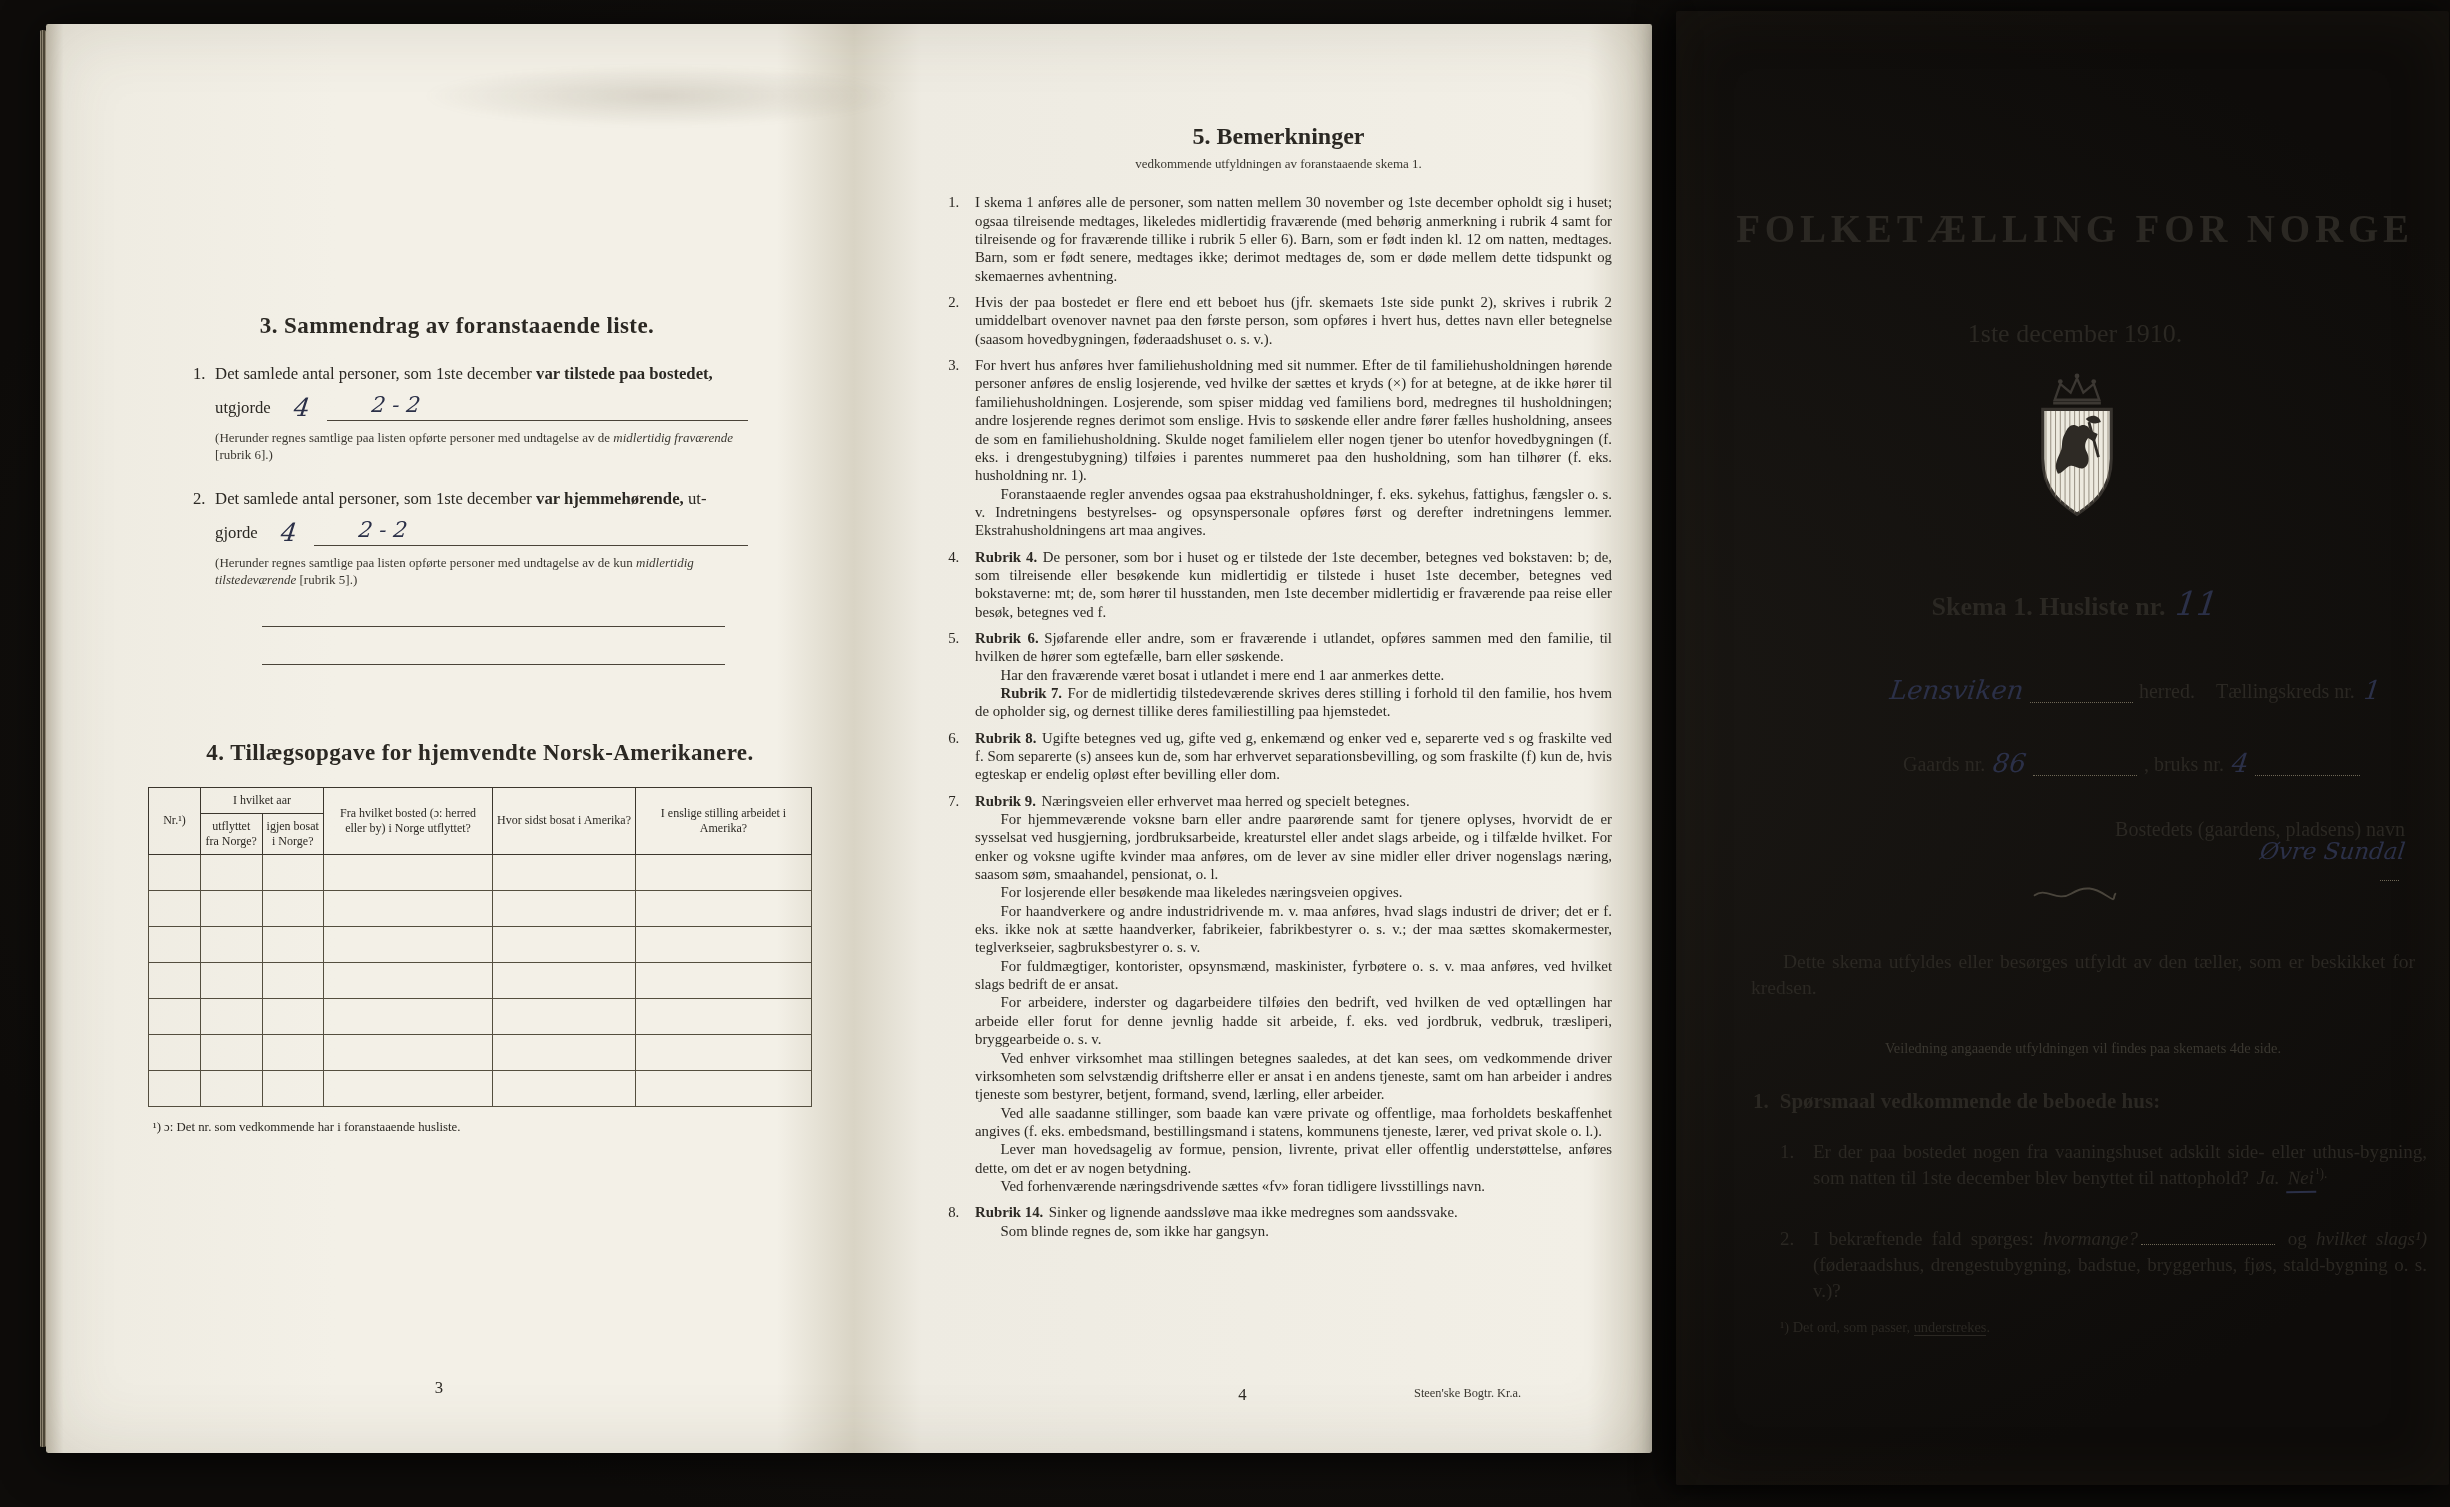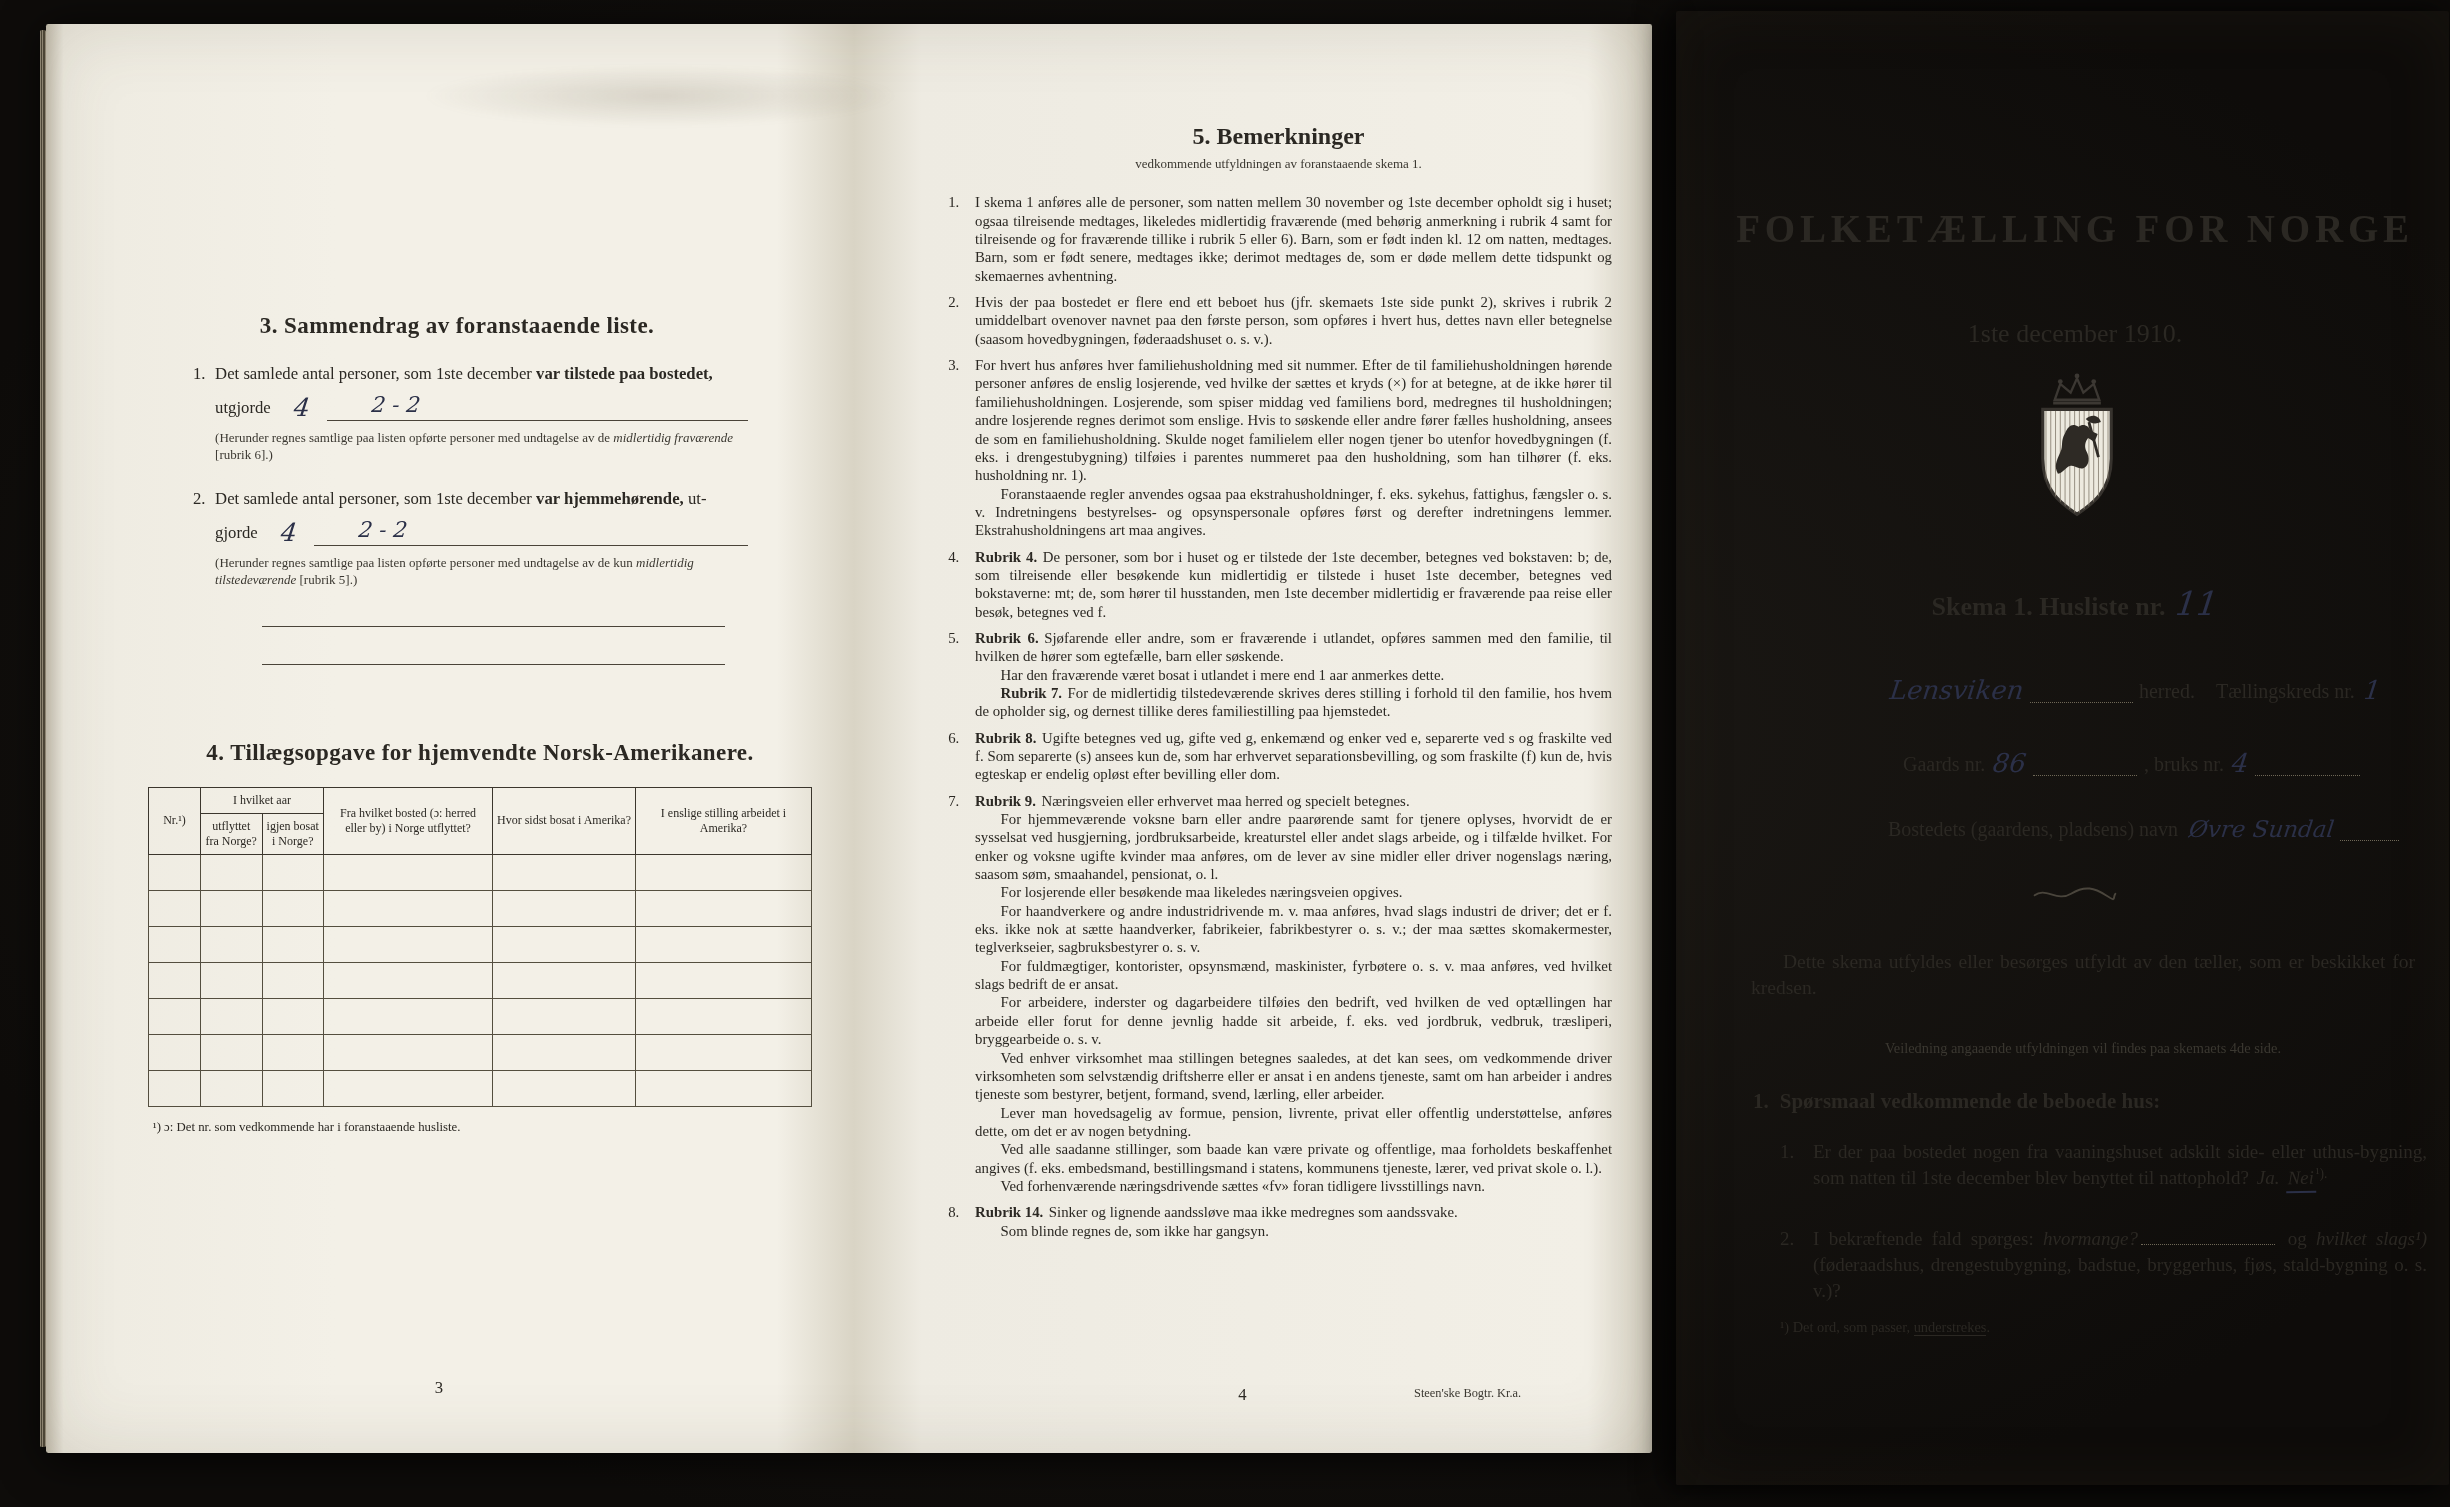--- a/index.html
+++ b/index.html
@@ -68,21 +68,21 @@
   .rdate{position:absolute;left:48px;top:308px;width:702px;text-align:center;font-size:26px;}
   .arms{position:absolute;left:333px;top:357px;}
   .rskema{position:absolute;left:48px;top:573px;width:702px;text-align:center;font-size:26px;font-weight:bold;}
   .rskema .hw{font-size:33px;font-weight:normal;margin-left:11px;}
   .rline{position:absolute;display:flex;align-items:flex-end;font-size:20px;}
   .rline .hw{font-size:26px;line-height:.95;}
   .dots{flex:1 1 auto;border-bottom:1.6px dotted #6e6756;height:.85em;margin:0 6.4px;min-width:19px;}
   .rherred{left:214px;top:667px;width:491px;}
   .rherred .lbl2{margin-left:21px;}
   .rgaard{left:227px;top:740px;width:463px;}
-  .rbosted{left:212px;top:807px;width:517px;}
+  .rbosted{left:212px;top:807px;width:517px;flex-direction:column;}
   .rbosted .hw{font-size:23px;}
   .rflourish{position:absolute;left:48px;top:874px;width:702px;text-align:center;}
   .rinstr{position:absolute;left:75px;top:938px;width:664px;font-size:19.5px;line-height:1.35;text-align:justify;text-indent:32px;}
   .rguide{position:absolute;left:75px;top:1029px;width:664px;text-align:center;font-size:14.4px;color:#3b3831;}
   .rqhead{position:absolute;left:77px;top:1078px;font-size:21px;font-weight:bold;}
   .rqhead .qn{margin-right:11px;}
   .rq{position:absolute;left:104px;width:614px;font-size:19px;line-height:1.38;text-align:justify;padding-left:33px;}
   .rq .rqn{position:absolute;left:0;top:0;}
   .rq1{top:1128px;}
   .rq2{top:1215px;}
@@ -276,22 +276,22 @@
           <div class="bi">
               <span class="bn" data-bind="middle_page.items.6.num">7.</span>
               <div class="bt">
             <p><b data-bind="middle_page.items.6.paras.0.lead">Rubrik 9.</b><span data-bind="middle_page.items.6.paras.0.text">Næringsveien eller erhvervet maa herred og specielt betegnes.</span></p>
             <p><b data-bind="middle_page.items.6.paras.1.lead"></b><span data-bind="middle_page.items.6.paras.1.text">For hjemmeværende voksne barn eller andre paarørende samt for tjenere oplyses, hvorvidt de er sysselsat ved husgjerning, jordbruksarbeide, kreaturstel eller andet slags arbeide, og i tilfælde hvilket. For enker og voksne ugifte kvinder maa anføres, om de lever av sine midler eller driver nogenslags næring, saasom søm, smaahandel, pensionat, o. l.</span></p>
             <p><b data-bind="middle_page.items.6.paras.2.lead"></b><span data-bind="middle_page.items.6.paras.2.text">For losjerende eller besøkende maa likeledes næringsveien opgives.</span></p>
             <p><b data-bind="middle_page.items.6.paras.3.lead"></b><span data-bind="middle_page.items.6.paras.3.text">For haandverkere og andre industridrivende m. v. maa anføres, hvad slags industri de driver; det er f. eks. ikke nok at sætte haandverker, fabrikeier, fabrikbestyrer o. s. v.; der maa sættes skomakermester, teglverkseier, sagbruksbestyrer o. s. v.</span></p>
             <p><b data-bind="middle_page.items.6.paras.4.lead"></b><span data-bind="middle_page.items.6.paras.4.text">For fuldmægtiger, kontorister, opsynsmænd, maskinister, fyrbøtere o. s. v. maa anføres, ved hvilket slags bedrift de er ansat.</span></p>
             <p><b data-bind="middle_page.items.6.paras.5.lead"></b><span data-bind="middle_page.items.6.paras.5.text">For arbeidere, inderster og dagarbeidere tilføies den bedrift, ved hvilken de ved optællingen har arbeide eller forut for denne jevnlig hadde sit arbeide, f. eks. ved jordbruk, vedbruk, træsliperi, bryggearbeide o. s. v.</span></p>
             <p><b data-bind="middle_page.items.6.paras.6.lead"></b><span data-bind="middle_page.items.6.paras.6.text">Ved enhver virksomhet maa stillingen betegnes saaledes, at det kan sees, om vedkommende driver virksomheten som selvstændig driftsherre eller er ansat i en andens tjeneste, samt om han arbeider i andres tjeneste som bestyrer, betjent, formand, svend, lærling, eller arbeider.</span></p>
+            <p><b data-bind="middle_page.items.6.paras.8.lead"></b><span data-bind="middle_page.items.6.paras.8.text">Ved alle saadanne stillinger, som baade kan være private og offentlige, maa forholdets beskaffenhet angives (f. eks. embedsmand, bestillingsmand i statens, kommunens tjeneste, lærer, ved privat skole o. l.).</span></p>
             <p><b data-bind="middle_page.items.6.paras.9.lead"></b><span data-bind="middle_page.items.6.paras.9.text">Lever man hovedsagelig av formue, pension, livrente, privat eller offentlig understøttelse, anføres dette, om det er av nogen betydning.</span></p>
-            <p><b data-bind="middle_page.items.6.paras.8.lead"></b><span data-bind="middle_page.items.6.paras.8.text">Ved alle saadanne stillinger, som baade kan være private og offentlige, maa forholdets beskaffenhet angives (f. eks. embedsmand, bestillingsmand i statens, kommunens tjeneste, lærer, ved privat skole o. l.).</span></p>
             <p><b data-bind="middle_page.items.6.paras.10.lead"></b><span data-bind="middle_page.items.6.paras.10.text">Ved forhenværende næringsdrivende sættes «fv» foran tidligere livsstillings navn.</span></p>
           </div>
             </div>
 
           <div class="bi">
               <span class="bn" data-bind="middle_page.items.7.num">8.</span>
               <div class="bt">
             <p><b data-bind="middle_page.items.7.paras.0.lead">Rubrik 14.</b><span data-bind="middle_page.items.7.paras.0.text">Sinker og lignende aandssløve maa ikke medregnes som aandssvake.</span></p>
             <p><b data-bind="middle_page.items.7.paras.1.lead"></b><span data-bind="middle_page.items.7.paras.1.text">Som blinde regnes de, som ikke har gangsyn.</span></p>
           </div>

